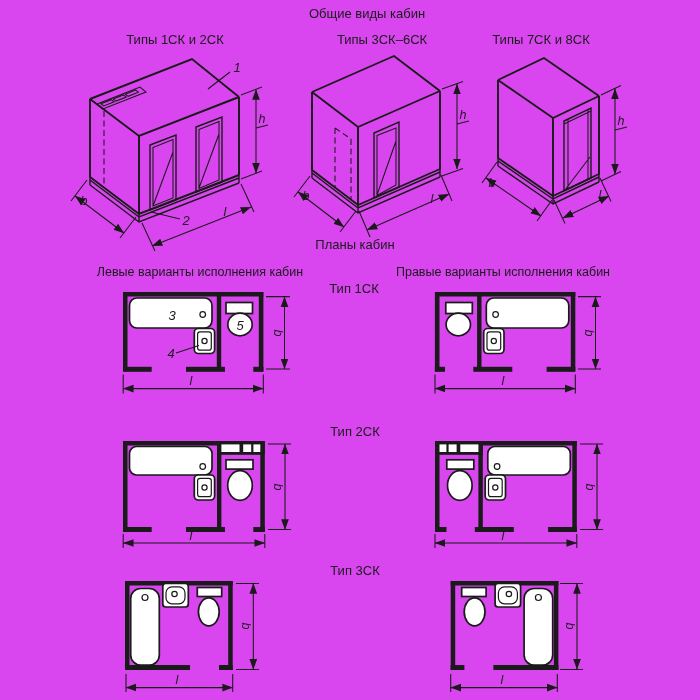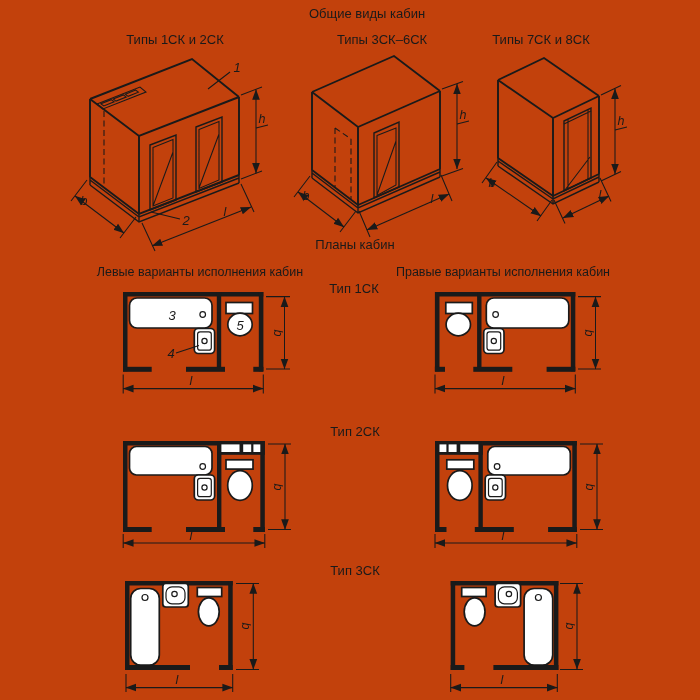--- a/index.html
+++ b/index.html
@@ -1,16 +1,16 @@
 <!DOCTYPE html>
 <html><head>
 <meta charset="utf-8">
 <style>
   html,body{margin:0;padding:0;background:#fff;}
-  .page{width:700px;height:700px;background:#c2410c;position:relative;overflow:hidden;}
+  .page{width:700px;height:700px;background:#d946ef;position:relative;overflow:hidden;}
   svg{position:absolute;left:0;top:0;}
   .t  {font-family:"Liberation Sans",sans-serif;font-size:13px;fill:#1a1a1a;}
   .th {font-family:"Liberation Sans",sans-serif;font-size:12.5px;fill:#1a1a1a;}
   .dim{font-family:"Liberation Sans",sans-serif;font-style:italic;font-size:12.5px;fill:#1a1a1a;}
   .co {font-family:"Liberation Sans",sans-serif;font-style:italic;font-size:13px;fill:#1a1a1a;}
   .ln {stroke:#1a1a1a;fill:none;}
   .w2 {stroke-width:1.9;}
   .w15{stroke-width:1.4;}
   .w1 {stroke-width:1.05;}
   .dash{stroke-dasharray:6 3.5;stroke-width:1.05;}

